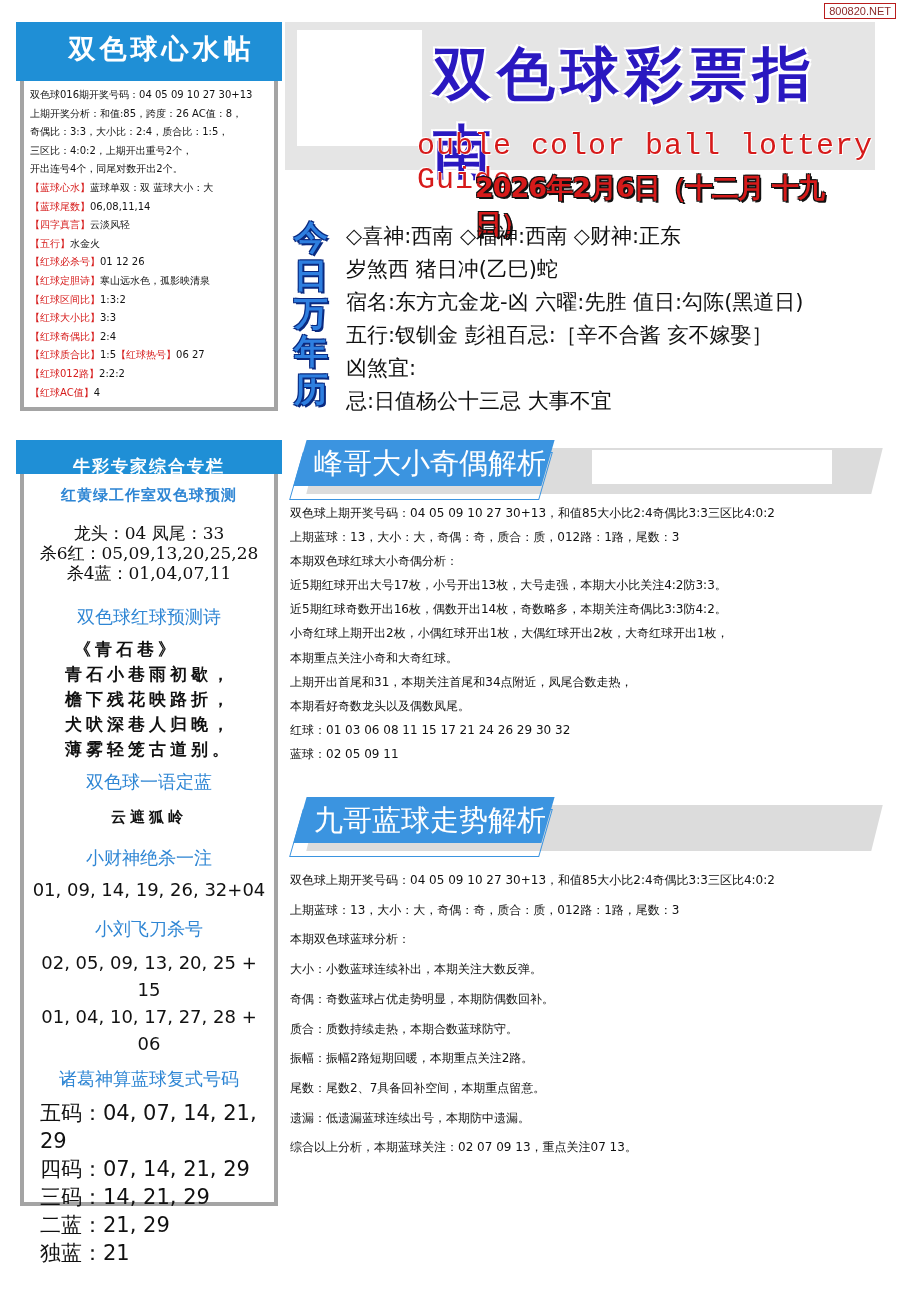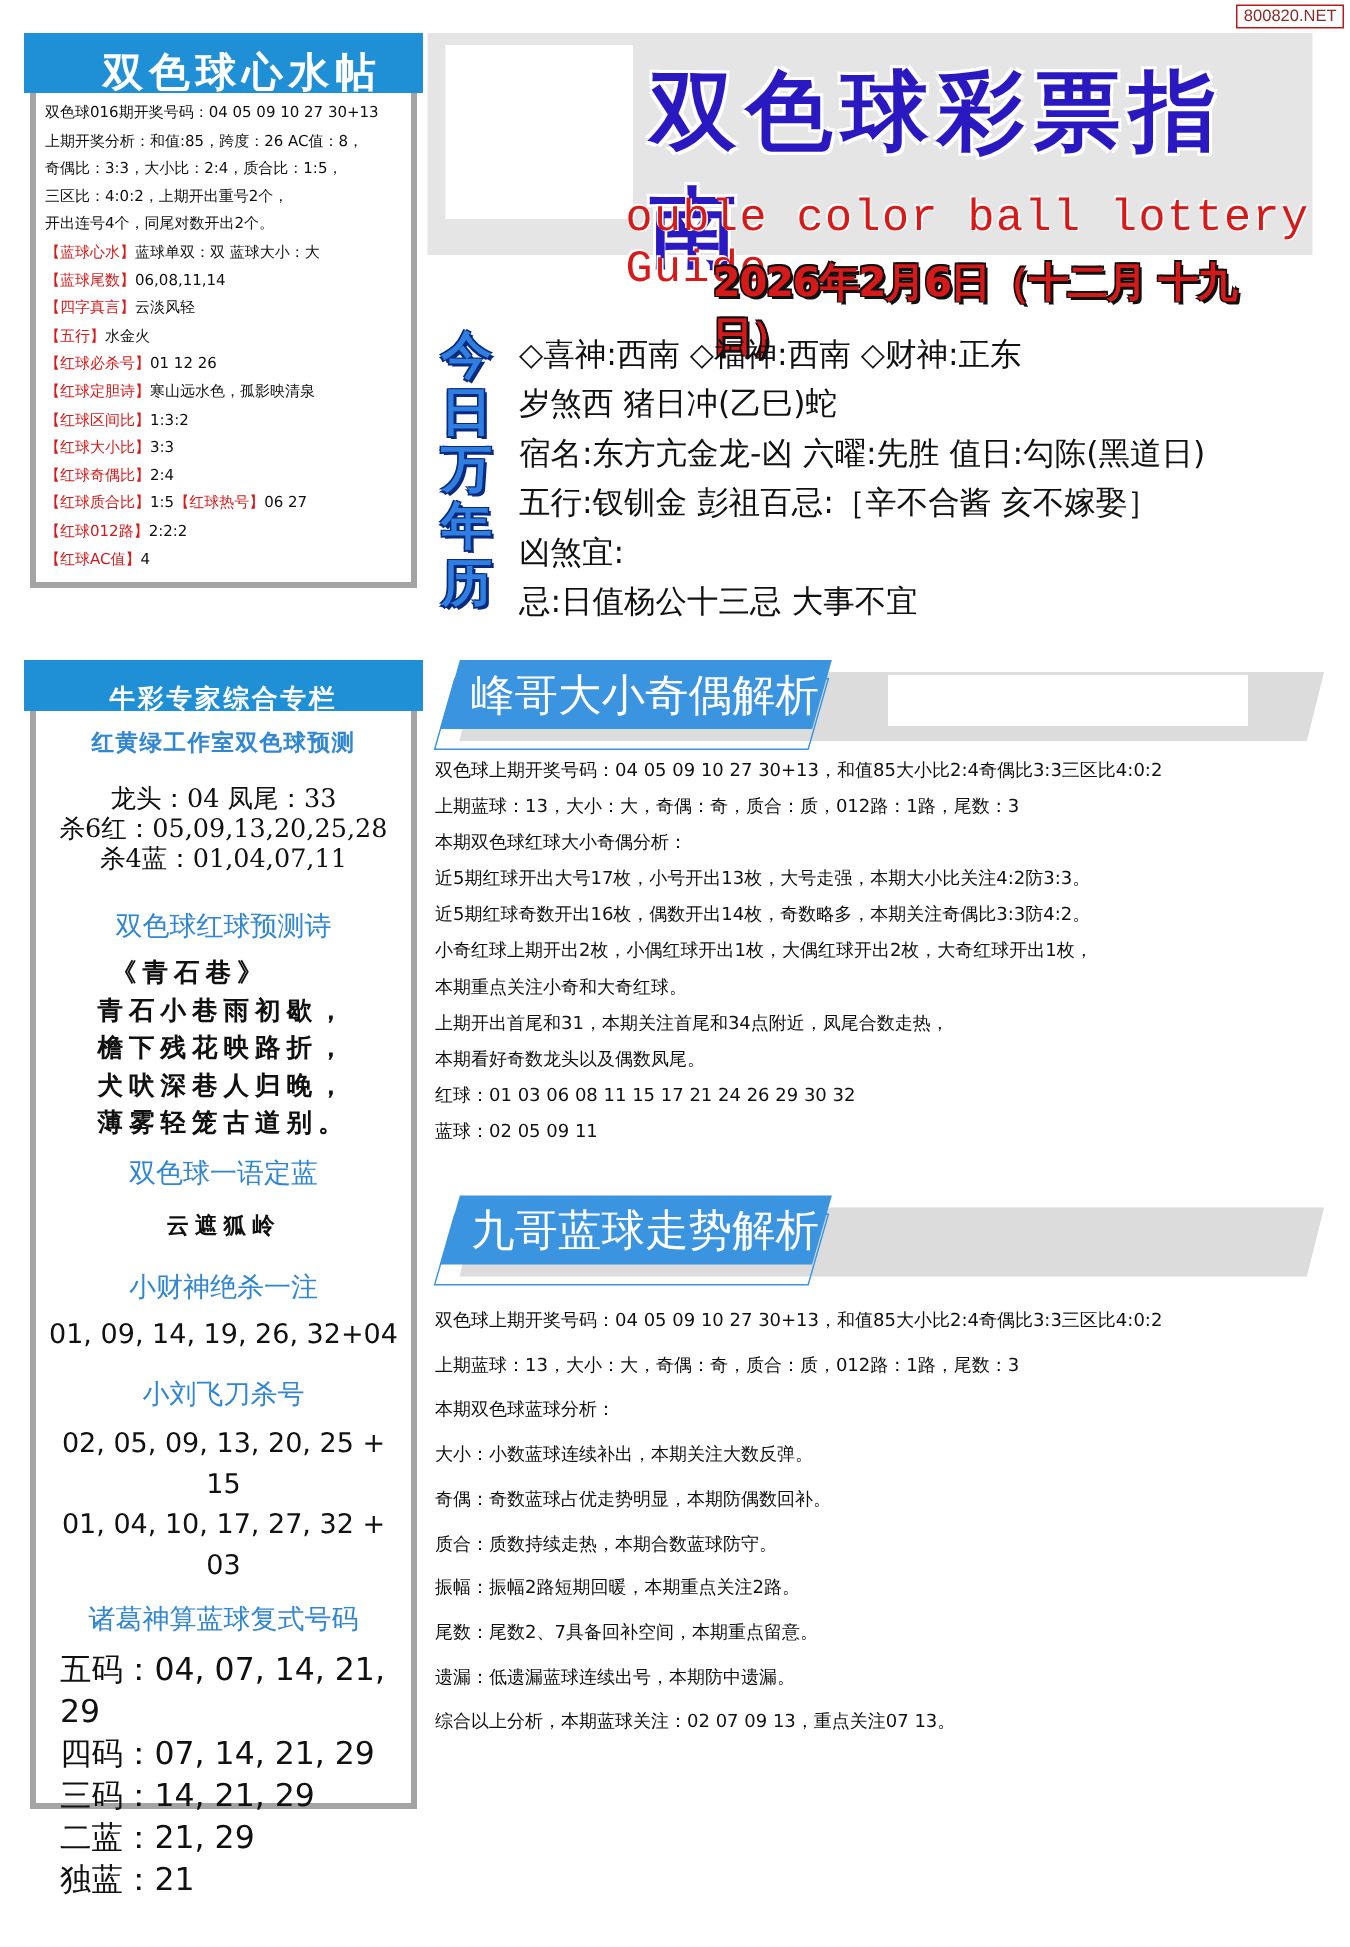--- a/index.html
+++ b/index.html
@@ -6,21 +6,21 @@
   body { width: 900px; height: 1298px; background: #fff; position: relative; overflow: hidden;
          font-family: "DejaVu Sans", sans-serif; color: #111; }
   .watermark { position: absolute; right: 4px; top: 3px; border: 1px solid #b91c1c; color: #8b2a2a;
                font-family: "Liberation Sans", sans-serif; font-size: 11px; padding: 1px 4px; background: #fff; }
 
   
   .left { position: absolute; left: 16px; width: 266px; }
   .banner { background: #1f8fd6; color: #fff; text-align: center; font-weight: bold;
             font-family: "DejaVu Serif", serif; }
   .box1 { top: 22px; }
-  .box1 .banner { height: 40px; line-height: 54px; font-size: 27px; letter-spacing: 4px; padding-left: 25px; }
+  .box1 .banner { height: 59px; line-height: 54px; font-size: 27px; letter-spacing: 4px; padding-left: 25px; }
   .box1 .body { border: 4px solid #a4a4a4; border-top: none; margin: 0 4px 0 4px;
                 padding: 5px 6px; font-size: 10px; line-height: 18.6px; height: 330px; }
   .tag { color: #d61a1a; }
 
   .box2 { top: 440px; }
   .box2 .banner { height: 34px; line-height: 52px; font-size: 17px; letter-spacing: 2px; }
   .box2 .body { border: 4px solid #a4a4a4; border-top: none; margin: 0 4px; padding: 6px 4px;
                 height: 732px; text-align: center; }
   .sub-title { color: #2f86d4; font-family: "DejaVu Sans", sans-serif; font-size: 18px; }
   .studio-title { color: #2f86d4; font-weight: bold; font-size: 15px; letter-spacing: 1px; margin-top: 6px; }
@@ -109,21 +109,21 @@
       <div>犬吠深巷人归晚，</div>
       <div>薄雾轻笼古道别。</div>
     </div>
     <div class="sub-title" style="margin-top:8px">双色球一语定蓝</div>
     <div class="poem" style="margin-top:11px;font-size:15px">云遮狐岭</div>
     <div class="sub-title" style="margin-top:16px">小财神绝杀一注</div>
     <div class="nums" style="margin-top:6px">01, 09, 14, 19, 26, 32+04</div>
     <div class="sub-title" style="margin-top:14px">小刘飞刀杀号</div>
     <div class="nums" style="margin-top:8px">
       <div>02, 05, 09, 13, 20, 25  +  15</div>
-      <div>01, 04, 10, 17, 27, 32  +  03</div>
+      <div>01, 04, 10, 17, 27, 28  +  06</div>
     </div>
     <div class="sub-title" style="margin-top:10px">诸葛神算蓝球复式号码</div>
     <div class="codes">
       <div>五码：04, 07, 14, 21, 29</div>
       <div>四码：07, 14, 21, 29</div>
       <div>三码：14, 21, 29</div>
       <div>二蓝：21, 29</div>
       <div>独蓝：21</div>
     </div>
   </div>

